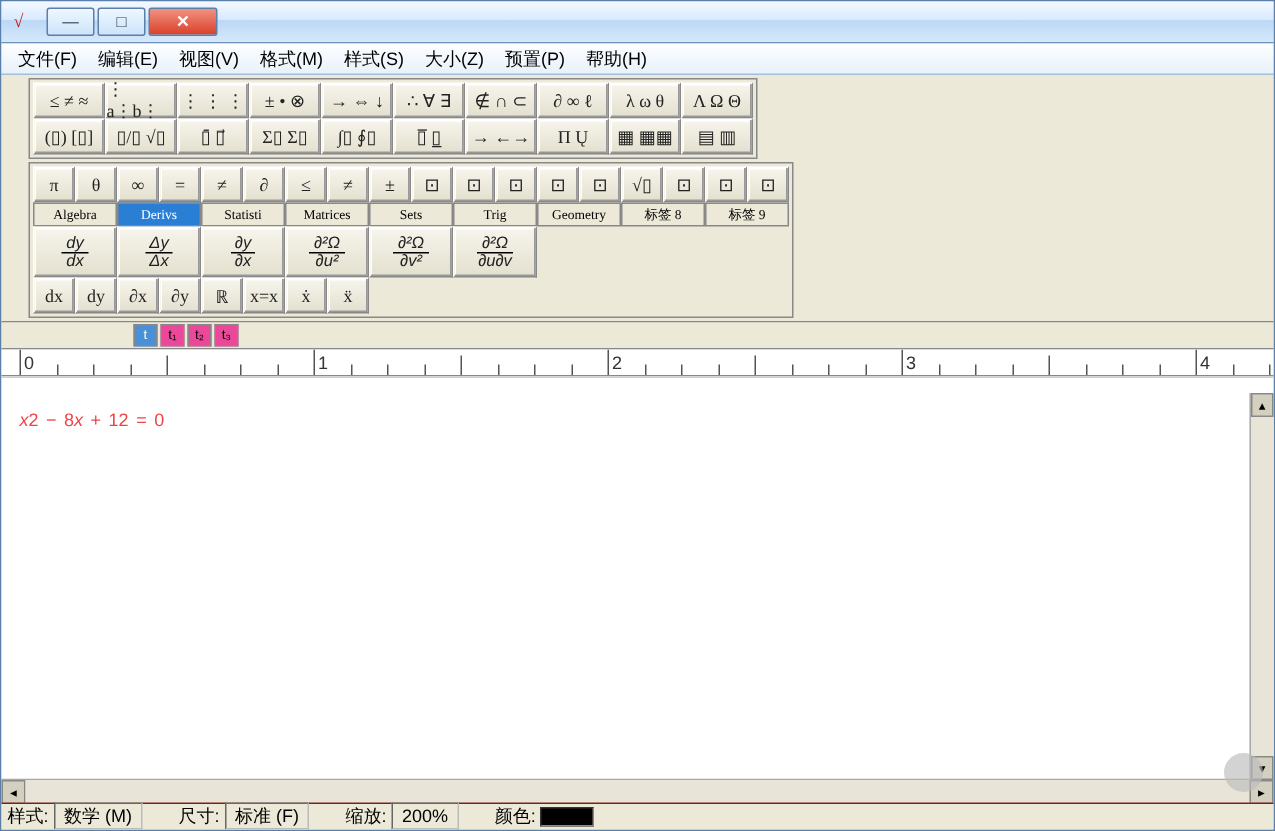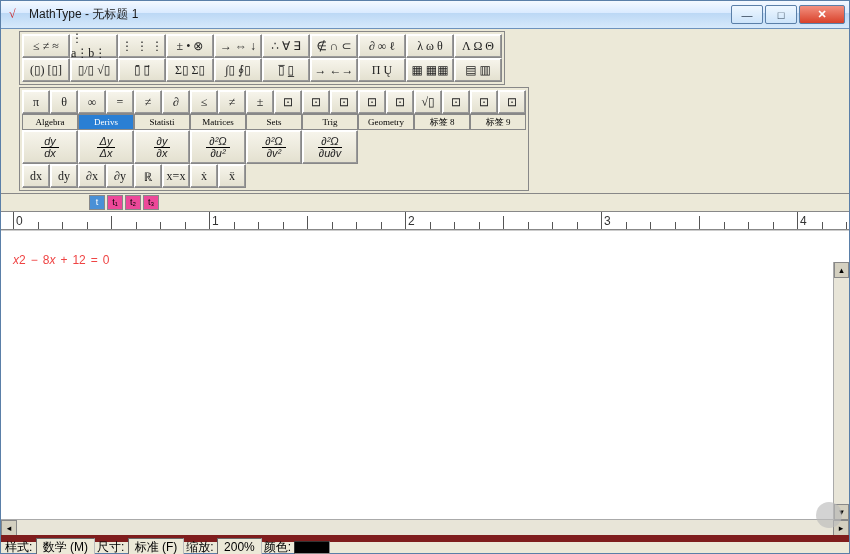--- a/index.html
+++ b/index.html
@@ -33,38 +33,47 @@
 .editor{flex:1;background:#fff;position:relative;overflow:hidden;border-top:1px solid #ccc}
 .eq{position:absolute;left:12px;top:8px;font-family:"Times New Roman",serif;font-size:28px;font-style:italic;color:#ef4444}
 .eq .op{font-style:normal;padding:0 5px}
 .eq .n{font-style:normal}
 .hscroll{height:16px;background:#ece9d8;border-top:1px solid #aaa;display:flex}
 .hscroll .arr{width:16px;height:16px;border:1px solid #888;background:#d4d0c0;font-size:9px;text-align:center;line-height:14px}
 .hscroll .track{flex:1;background:#e8e5d8}
 .vscroll{position:absolute;right:1px;top:262px;bottom:34px;width:16px;background:#ece9d8;border-left:1px solid #aaa;display:flex;flex-direction:column}
 .vscroll .arr{height:16px;border:1px solid #888;background:#d4d0c0;font-size:9px;text-align:center;line-height:14px}
 .vscroll .track{flex:1;background:#e8e5d8}
-.status{height:18px;background:#ece9d8;border-top:7px solid #7f1d1d;display:flex;align-items:center;padding:0 4px;gap:2px;font-size:11px}
+.status{height:18px;background:#ece9d8;border-top:1px solid #7f1d1d;display:flex;align-items:center;padding:0 4px;gap:24px;font-size:11px}
 .status .seg{border:1px inset #bbb;padding:1px 6px;background:#ece9d8}
 .swatch{width:36px;height:13px;background:#000;display:inline-block;vertical-align:middle;border:1px inset #888}
 .watermark{position:absolute;right:8px;bottom:26px;font-size:17px;color:#999;opacity:.65;display:flex;align-items:center;gap:6px}
 .watermark .av{width:26px;height:26px;border-radius:50%;background:#bbb;display:inline-block}
 </style>
 </head>
 <body>
 
 <div class="win">
  <div class="titlebar">
   <span class="logo">√</span>
-  <span class="title">MathType - 无标题 1</span>
   <div class="winbtn">—</div>
   <div class="winbtn">□</div>
   <div class="winbtn close">✕</div>
  </div>
 
+ <div class="menubar" id="menubar">
+      <span>文件(F)</span>
+      <span>编辑(E)</span>
+      <span>视图(V)</span>
+      <span>格式(M)</span>
+      <span>样式(S)</span>
+      <span>大小(Z)</span>
+      <span>预置(P)</span>
+      <span>帮助(H)</span>
+    </div>
 
  <div class="toolarea">
   <div class="palframe">
    <div class="palrow" id="pr1">
           <div class="pcell w1">≤ ≠ ≈</div>
           <div class="pcell w1">⋮ a⋮b⋮</div>
           <div class="pcell w1">⋮ ⋮ ⋮</div>
           <div class="pcell w1">± • ⊗</div>
           <div class="pcell w1">→ ⇔ ↓</div>
           <div class="pcell w1">∴ ∀ ∃</div>

